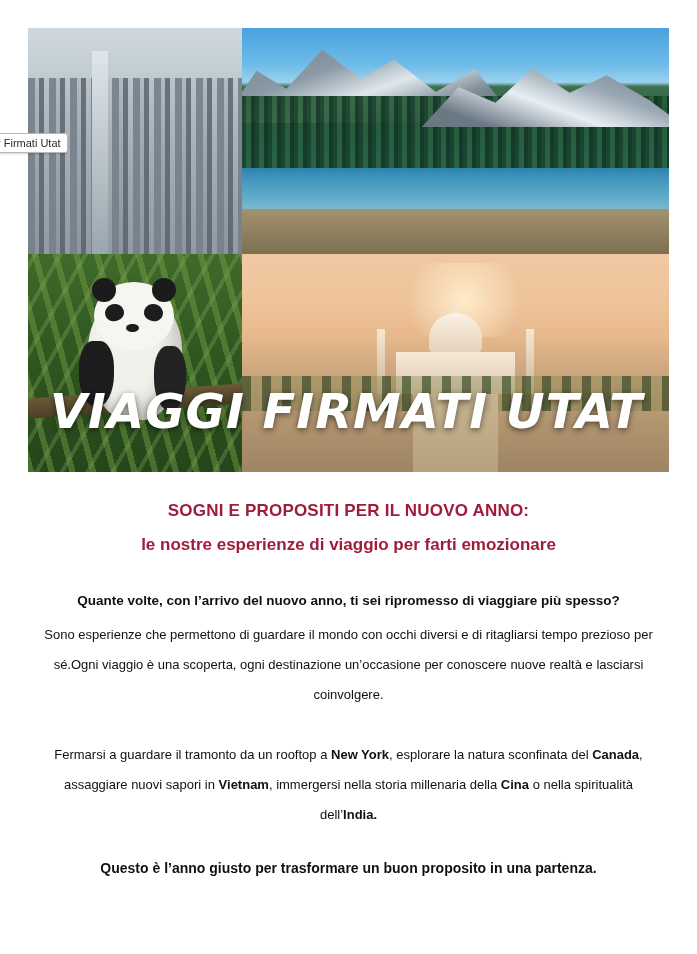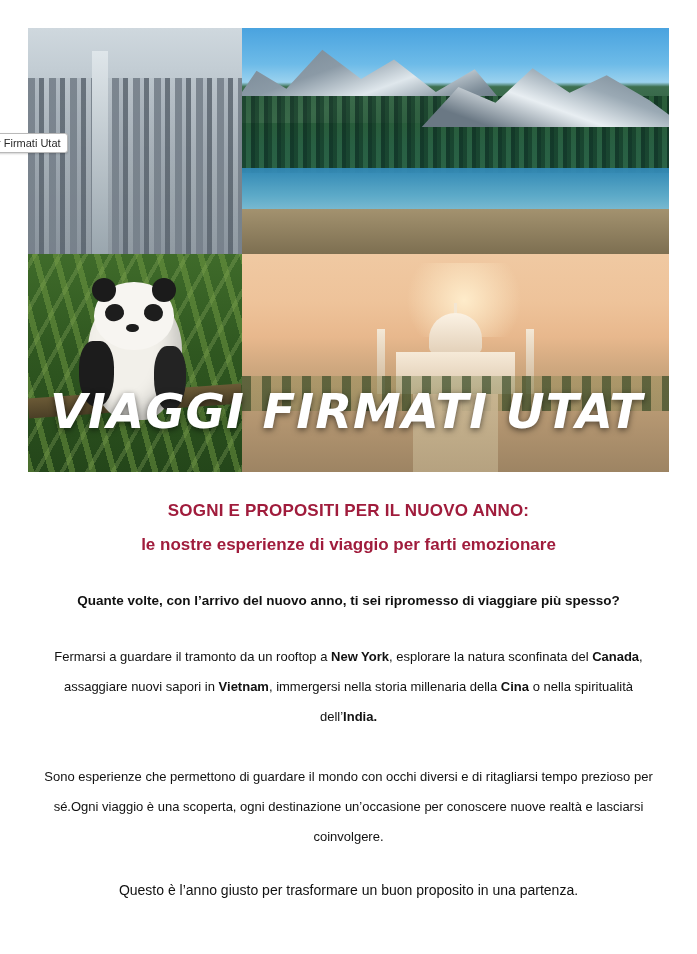--- a/index.html
+++ b/index.html
@@ -354,33 +354,33 @@
   .subheadline {
     color: #a01c3c;
     font-size: 17px;
     font-weight: bold;
     margin: 0 0 38px 0;
   }
   .lead {
     font-size: 13.5px;
     font-weight: bold;
     color: #111111;
-    margin: 0 0 34px 0;
+    margin: 0 0 12px 0;
   }
   .para {
     font-size: 13px;
     color: #111111;
     line-height: 30px;
     margin: 0 0 30px 0;
     padding: 0 16px;
   }
   .para b { font-weight: bold; }
   .closing {
     font-size: 14px;
-    font-weight: normal;
+    font-weight: bold;
     color: #111111;
     margin: 0;
   }
 </style>
 </head>
 <body>
 
 <div class="page">
 
   <div class="hero">
@@ -427,22 +427,22 @@
   </div>
 
   <div class="float-label">r Firmati Utat</div>
 
   <div class="content">
     <h1 class="headline">SOGNI E PROPOSITI PER IL NUOVO ANNO:</h1>
     <h2 class="subheadline">le nostre esperienze di viaggio per farti emozionare</h2>
 
     <p class="lead">Quante volte, con l’arrivo del nuovo anno, ti sei ripromesso di viaggiare più spesso?</p>
 
+    <p class="para">Sono esperienze che permettono di guardare il mondo con occhi diversi e di ritagliarsi tempo prezioso per sé.Ogni viaggio è una scoperta, ogni destinazione un’occasione per conoscere nuove realtà e lasciarsi coinvolgere.</p>
+
     <p class="para">
       <span>Fermarsi a guardare il tramonto da un rooftop a </span><b>New York</b><span>, esplorare la natura sconfinata del </span><b>Canada</b><span>, assaggiare nuovi sapori in </span><b>Vietnam</b><span>, immergersi nella storia millenaria della </span><b>Cina</b><span> o nella spiritualità dell’</span><b>India.</b>
     </p>
 
-    <p class="para">Sono esperienze che permettono di guardare il mondo con occhi diversi e di ritagliarsi tempo prezioso per sé.Ogni viaggio è una scoperta, ogni destinazione un’occasione per conoscere nuove realtà e lasciarsi coinvolgere.</p>
-
     <p class="closing">Questo è l’anno giusto per trasformare un buon proposito in una partenza.</p>
   </div>
 
 </div>
 
 </body></html>

